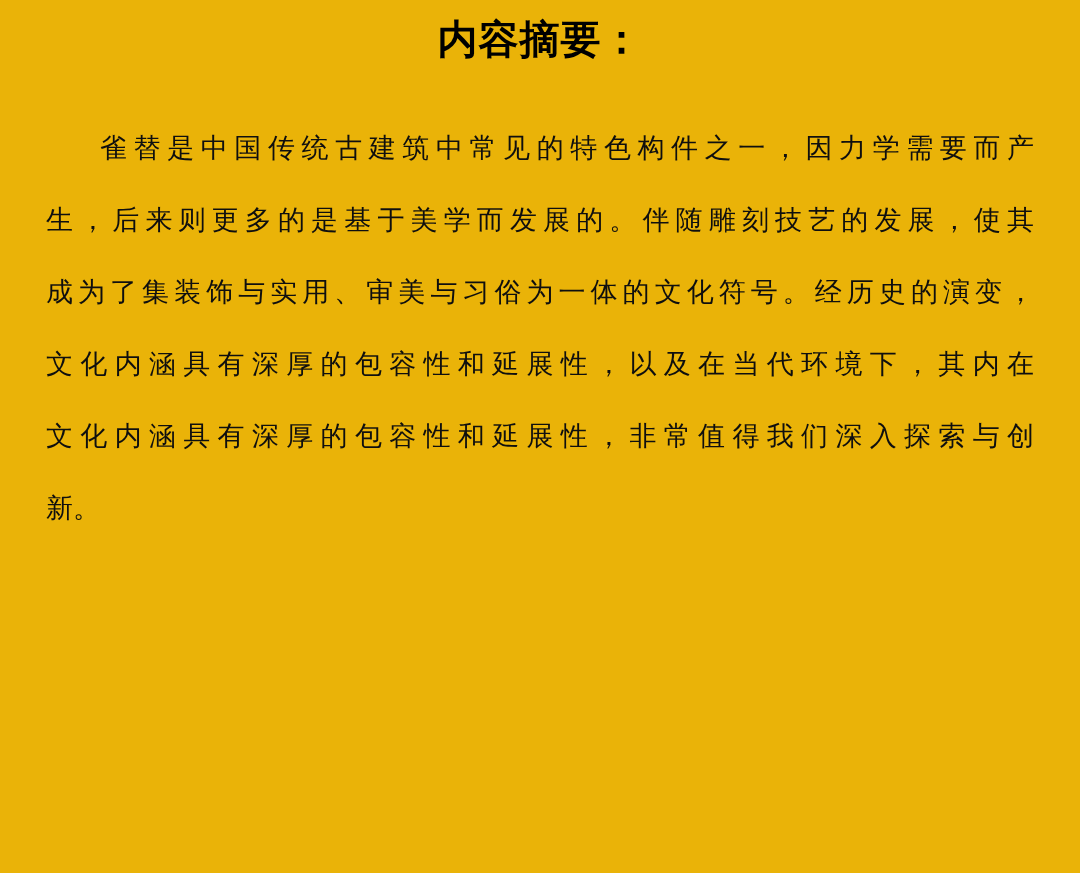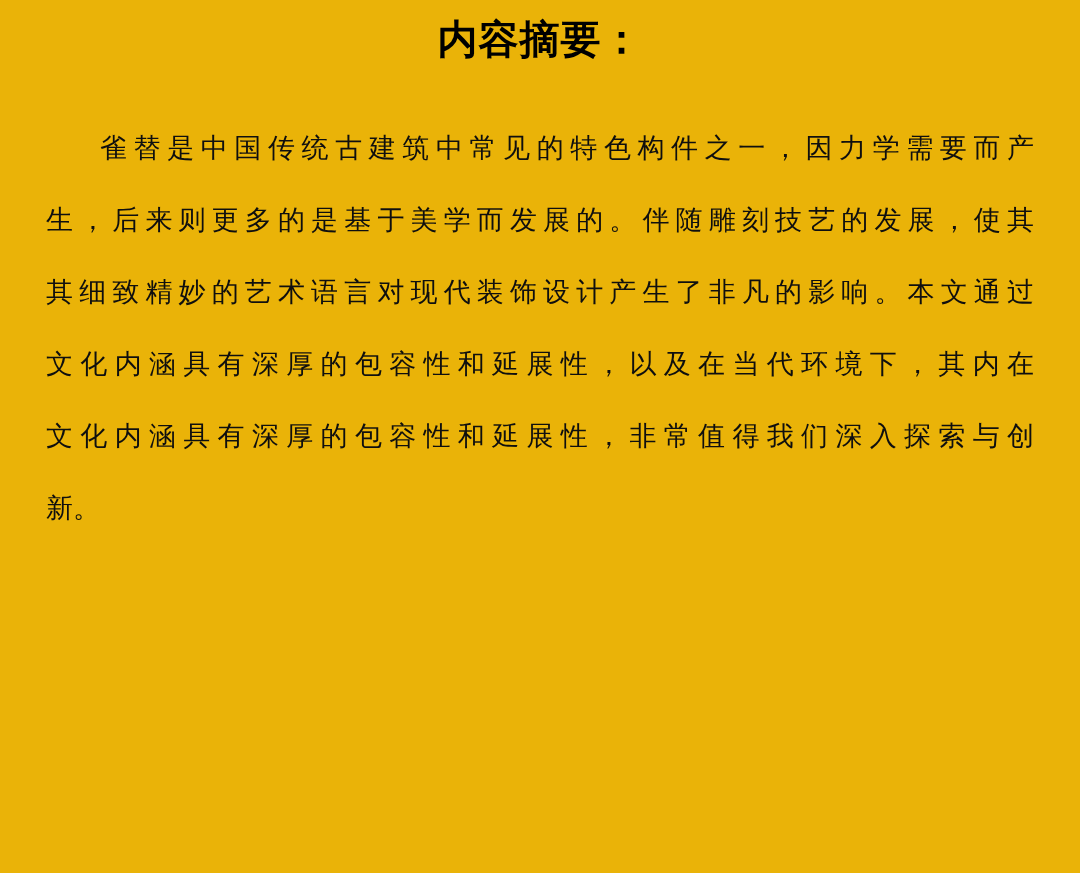--- a/index.html
+++ b/index.html
@@ -50,18 +50,18 @@
 </style>
 </head>
 <body>
 
 <div class="page">
   <h1 class="title">内容摘要：</h1>
 
   <div class="abstract">
     <div class="line first">雀替是中国传统古建筑中常见的特色构件之一，因力学需要而产</div>
     <div class="line">生，后来则更多的是基于美学而发展的。伴随雕刻技艺的发展，使其</div>
-    <div class="line">其细致精妙的艺术语言对现代装饰设计产生了非凡的影响。本文通过</div>
+    <div class="line">成为了集装饰与实用、审美与习俗为一体的文化符号。经历史的演变，</div>
     <div class="line">文化内涵具有深厚的包容性和延展性，以及在当代环境下，其内在</div>
     <div class="line">文化内涵具有深厚的包容性和延展性，非常值得我们深入探索与创</div>
     <div class="line last">新。</div>
   </div>
 </div>
 
 </body></html>

